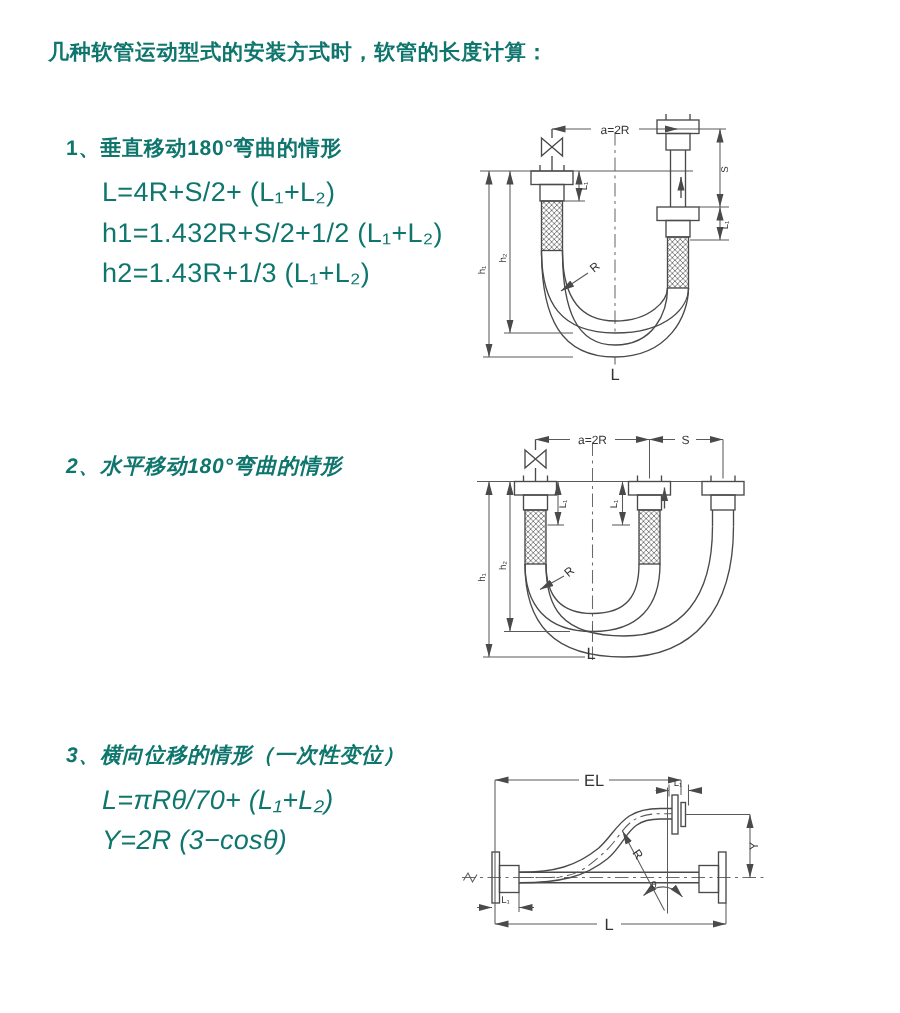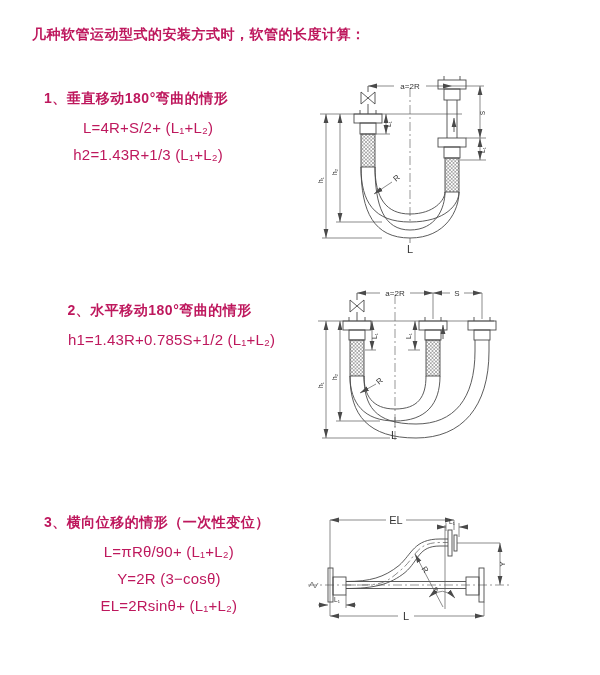--- a/index.html
+++ b/index.html
@@ -1,29 +1,29 @@
 <!DOCTYPE html>
 <html><head>
 <meta charset="utf-8">
 <style>
   html,body{margin:0;padding:0;background:#ffffff;}
   .page{
     position:relative;width:600px;height:675px;background:#ffffff;overflow:hidden;
-    font-family:"Liberation Sans","DejaVu Sans",sans-serif;color:#be185d;text-align:center;
+    font-family:"Liberation Sans","DejaVu Sans",sans-serif;color:#0f766e;
   }
   .title{
     position:absolute;left:32px;top:26px;font-size:14px;font-weight:700;
     letter-spacing:0.5px;white-space:nowrap;
   }
   .sec{position:absolute;left:44px;}
   .sec .heading{font-size:14px;font-weight:700;letter-spacing:0.5px;
     margin:0 0 12px 0;line-height:18px;white-space:nowrap;}
-  .sec .formula{font-size:15px;font-weight:500;margin:0 0 9px 24px;
+  .sec .formula{font-size:18px;font-weight:500;margin:0 0 9px 24px;
     line-height:18px;white-space:nowrap;letter-spacing:0.2px;}
-  #sec1{top:89px;} #sec2{top:301px;} #sec3{top:513px;}
+  #sec1{top:89px;} #sec2{top:301px;font-style:italic;} #sec3{top:494px;font-style:italic;}
   .diag{position:absolute;}
   #d1{left:310px;top:72px;} #d2{left:310px;top:281px;} #d3{left:300px;top:497px;}
   svg text{fill:#333;font-family:"Liberation Sans","DejaVu Sans",sans-serif;}
   .ln{stroke:#4a4a4a;stroke-width:0.9;fill:none;}
   .thin{stroke:#5a5a5a;stroke-width:0.7;fill:none;}
   .cl{stroke:#6a6a6a;stroke-width:0.7;fill:none;stroke-dasharray:9 3 2 3;}
   .hatch{fill:url(#braid);stroke:#4a4a4a;stroke-width:0.9;}
   .dimtxt{font-size:8px;}
   .dimtxt-s{font-size:6.5px;}
   .biglbl{font-size:11px;}
@@ -45,33 +45,32 @@
         <path d="M0,3.5 L3.5,0 M0,0 L3.5,3.5" stroke="#6e6e6e" stroke-width="0.55"></path>
       </pattern>
     </defs>
   </svg>
 
   <div class="title">几种软管运动型式的安装方式时，软管的长度计算：</div>
 
   <div class="sec" id="sec1">
     <div class="heading">1、垂直移动180°弯曲的情形</div>
     <div class="formula">L=4R+S/2+ (L₁+L₂)</div>
+    <div class="formula">h1=1.432R+S/2+1/2 (L₁+L₂)</div>
     <div class="formula">h2=1.43R+1/3 (L₁+L₂)</div>
   </div>
 
   <div class="sec" id="sec2">
     <div class="heading">2、水平移动180°弯曲的情形</div>
-    <div class="formula">h1=1.43R+0.785S+1/2 (L₁+L₂)</div>
   </div>
 
   <div class="sec" id="sec3">
     <div class="heading">3、横向位移的情形（一次性变位）</div>
-    <div class="formula">L=πRθ/90+ (L₁+L₂)</div>
+    <div class="formula">L=πRθ/70+ (L₁+L₂)</div>
     <div class="formula">Y=2R (3−cosθ)</div>
-    <div class="formula">EL=2Rsinθ+ (L₁+L₂)</div>
   </div>
 
   <svg class="diag" id="d1" width="290" height="195" viewBox="0 0 290 195">
 
     <path class="cl" d="M100,16 L100,150"></path>
 
     <g>
       <path class="thin" d="M58,14 L84,14" marker-start="url(#aS)"></path>
       <path class="thin" d="M116,14 L142,14" marker-end="url(#aE)"></path>
       <path class="thin" d="M142,14 L174,14"></path>

